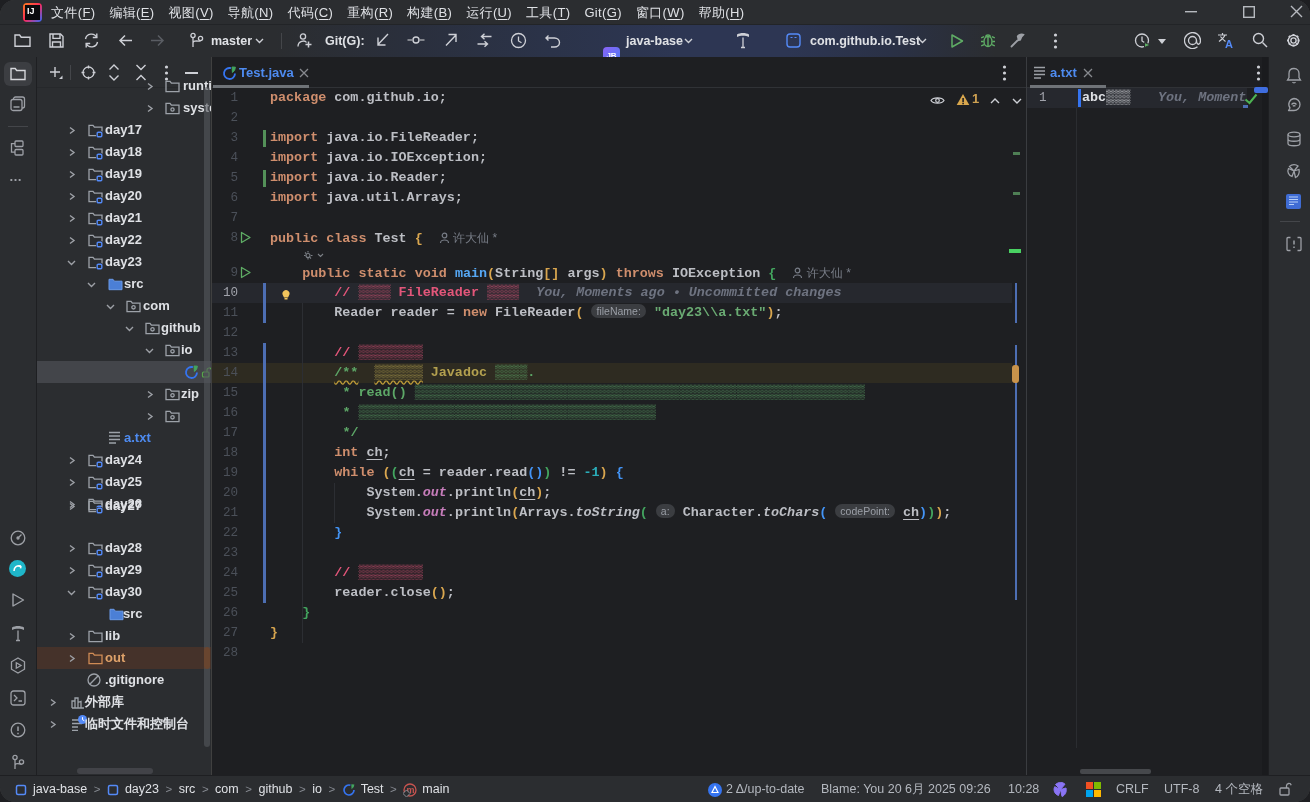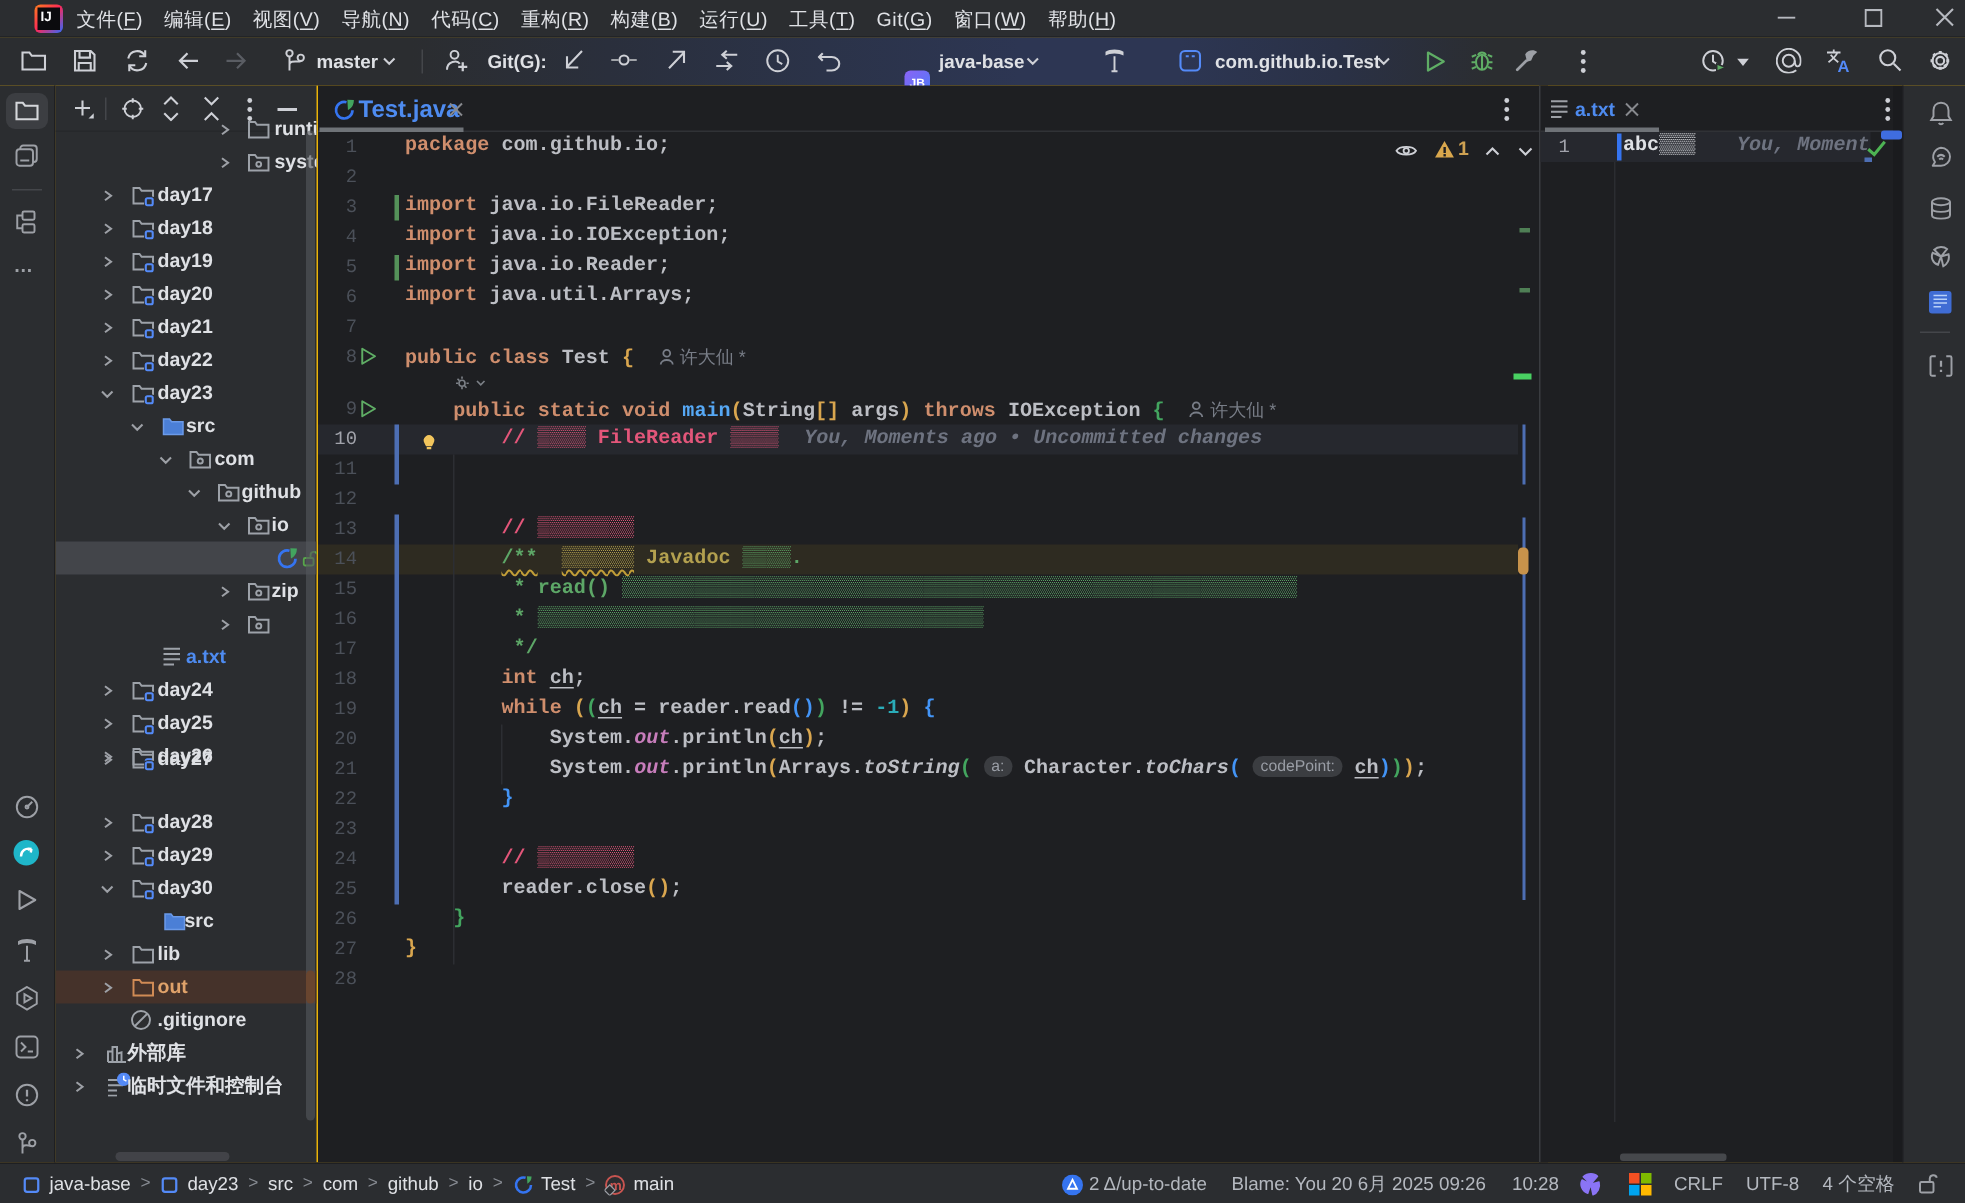--- a/index.html
+++ b/index.html
@@ -1,16 +1,16 @@
 <!DOCTYPE html>
 <html><head><meta charset="utf-8">
 <style>
 html,body{margin:0;padding:0;background:#1e1f22;}
-#app{position:relative;width:1310px;height:802px;overflow:hidden;background:#eab308;
- font-family:"Liberation Sans",sans-serif;color:#dfe1e5;-webkit-font-smoothing:antialiased;}
+#app{position:relative;width:1310px;height:802px;overflow:hidden;background:#404040;
+ font-family:"Liberation Sans",sans-serif;color:#dfe1e5;border-radius:15px;-webkit-font-smoothing:antialiased;}
 #app *{box-sizing:border-box;}
 .abs{position:absolute;}
 
 #titlebar{position:absolute;left:0;top:0;width:1310px;height:25px;background:#2b2d30;border-bottom:1px solid #222427;}
 #menus{position:absolute;left:44px;top:0;height:25px;display:flex;align-items:center;font-size:13px;color:#dfe1e5;}
 #menus span{padding:0 7px;letter-spacing:0.35px;}
 #menus u{text-decoration:underline;text-underline-offset:2px;}
 
 #toolbar{position:absolute;left:0;top:25px;width:1310px;height:32px;
  background:linear-gradient(90deg,#2b2d30 0%,#2b2d30 21%,#2a2f3c 31%,#2b3349 42%,#2d3653 52%,#2d3653 60%,#2a3146 68%,#2b2d30 76%,#2b2d30 100%);}
@@ -611,21 +611,21 @@
  </div>
  <div class="abs" style="left:167px;top:30px;width:6px;height:660px;background:#55585d;border-radius:3px;opacity:.6;"></div>
  <div class="abs" style="left:167px;top:590px;width:6px;height:22px;background:#69452f;border-radius:3px;"></div>
  <div class="abs" style="left:40px;top:711px;width:76px;height:6px;background:#46484c;border-radius:3px;opacity:.85;"></div>
 </div>
 <div id="ed1">
  <svg class="abs" style="left:10px;top:9px" width="15" height="15" fill="none">
         <path d="M13 7.5 a5.5 5.5 0 1 1 -4-5.3" stroke="#3574f0" stroke-width="1.8"></path>
         <path d="M13.4 1.2 a6.3 6.3 0 0 1 -3 5.3 l-0.3-5.5 z" fill="#43a55f" stroke="#43a55f"></path>
       </svg>
- <div class="abs" style="left:27px;top:8px;font-size:16px;font-weight:bold;color:#4e8bf0;">Test.java</div>
+ <div class="abs" style="left:27px;top:8px;font-size:13px;font-weight:bold;color:#4e8bf0;">Test.java</div>
  <svg class="abs" style="left:87px;top:11px" width="10" height="10" fill="none" stroke="#87898e" stroke-width="1.3">
         <path d="M1 1 l8 8 M9 1 l-8 8"></path>
       </svg>
  <div class="abs" style="left:0;top:30px;width:820px;height:1px;background:#303236;"></div>
  <div class="abs" style="left:1px;top:28px;width:96px;height:3px;background:#6f7378;"></div>
  <svg class="abs" style="left:790px;top:8px" width="5" height="16" fill="#ced0d6">
         <circle cx="2.5" cy="2" r="1.6"></circle>
         <circle cx="2.5" cy="8" r="1.6"></circle>
         <circle cx="2.5" cy="14" r="1.6"></circle>
       </svg>
@@ -675,20 +675,21 @@
   <div class="cl" style="left:58.0px;top:131px"><span class="kw">import</span><span class="id"> java.util.Arrays;</span></div>
   <div class="cl" style="left:58.0px;top:171px"><span class="kw">public class</span><span class="id"> Test </span><span class="b1">{</span><span>  </span><svg style="vertical-align:-2px" width="11" height="12" fill="none" stroke="#787d87" stroke-width="1.2">
             <circle cx="5.5" cy="3.5" r="2.3"></circle>
             <path d="M1.5 11 c0-4 8-4 8 0"></path>
           </svg><span class="author"> 许大仙 *</span></div>
   <div class="cl" style="left:90.2px;top:206px"><span class="kw">public static void</span> <span class="fn">main</span><span class="b1">(</span><span class="id">String</span><span class="b1">[]</span><span class="id"> args</span><span class="b1">)</span> <span class="kw">throws</span><span class="id"> IOException </span><span class="b2">{</span><span>  </span><svg style="vertical-align:-2px" width="11" height="12" fill="none" stroke="#787d87" stroke-width="1.2">
             <circle cx="5.5" cy="3.5" r="2.3"></circle>
             <path d="M1.5 11 c0-4 8-4 8 0"></path>
           </svg><span class="author"> 许大仙 *</span></div>
   <div class="cl" style="left:122.3px;top:226px"><span class="cm">// ▒▒▒▒ FileReader ▒▒▒▒</span><span class="inlay" style="margin-left:17px">You, Moments ago • Uncommitted changes</span></div>
+  <div class="cl" style="left:122.3px;top:246px"><span class="id">Reader reader = </span><span class="kw">new</span><span class="id"> FileReader</span><span class="b1">(</span> <span class="chip">fileName:</span> <span class="st">"day23\\a.txt"</span><span class="b1">)</span><span class="id">;</span></div>
   <div class="cl" style="left:122.3px;top:286px"><span class="cm">// ▒▒▒▒▒▒▒▒</span></div>
   <div class="cl" style="left:122.3px;top:306px"><span class="doc" style="text-decoration:underline wavy #c29e38;text-underline-offset:4px">/**</span><span class="doc">  </span><span class="wy" style="text-decoration:underline wavy #c29e38;text-underline-offset:4px">▒▒▒▒▒▒</span><span class="wy"> Javadoc </span><span class="doc">▒▒▒▒.</span></div>
   <div class="cl" style="left:130.4px;top:326px"><span class="doc">* read() ▒▒▒▒▒▒▒▒▒▒▒▒▒▒▒▒▒▒▒▒▒▒▒▒▒▒▒▒▒▒▒▒▒▒▒▒▒▒▒▒▒▒▒▒▒▒▒▒▒▒▒▒▒▒▒▒</span></div>
   <div class="cl" style="left:130.4px;top:346px"><span class="doc">* ▒▒▒▒▒▒▒▒▒▒▒▒▒▒▒▒▒▒▒▒▒▒▒▒▒▒▒▒▒▒▒▒▒▒▒▒▒</span></div>
   <div class="cl" style="left:130.4px;top:366px"><span class="doc">*/</span></div>
   <div class="cl" style="left:122.3px;top:386px"><span class="kw">int</span><span class="id"> </span><span class="und id">ch</span><span class="id">;</span></div>
   <div class="cl" style="left:122.3px;top:406px"><span class="kw">while</span><span class="id"> </span><span class="b1">(</span><span class="b2">(</span><span class="und id">ch</span><span class="id"> = reader.read</span><span class="b3">()</span><span class="b2">)</span><span class="id"> != </span><span class="nu">-1</span><span class="b1">)</span><span class="id"> </span><span class="b3">{</span></div>
   <div class="cl" style="left:154.5px;top:426px"><span class="id">System.</span><span class="fld">out</span><span class="id">.println</span><span class="b1">(</span><span class="und id">ch</span><span class="b1">)</span><span class="id">;</span></div>
   <div class="cl" style="left:154.5px;top:446px"><span class="id">System.</span><span class="fld">out</span><span class="id">.println</span><span class="b1">(</span><span class="id">Arrays.</span><span class="id itm">toString</span><span class="b2">(</span> <span class="chip">a:</span><span class="id"> Character.</span><span class="id itm">toChars</span><span class="b3">(</span> <span class="chip">codePoint:</span> <span class="und id">ch</span><span class="b3">)</span><span class="b2">)</span><span class="b1">)</span><span class="id">;</span></div>
   <div class="cl" style="left:122.3px;top:466px"><span class="b3">}</span></div>

